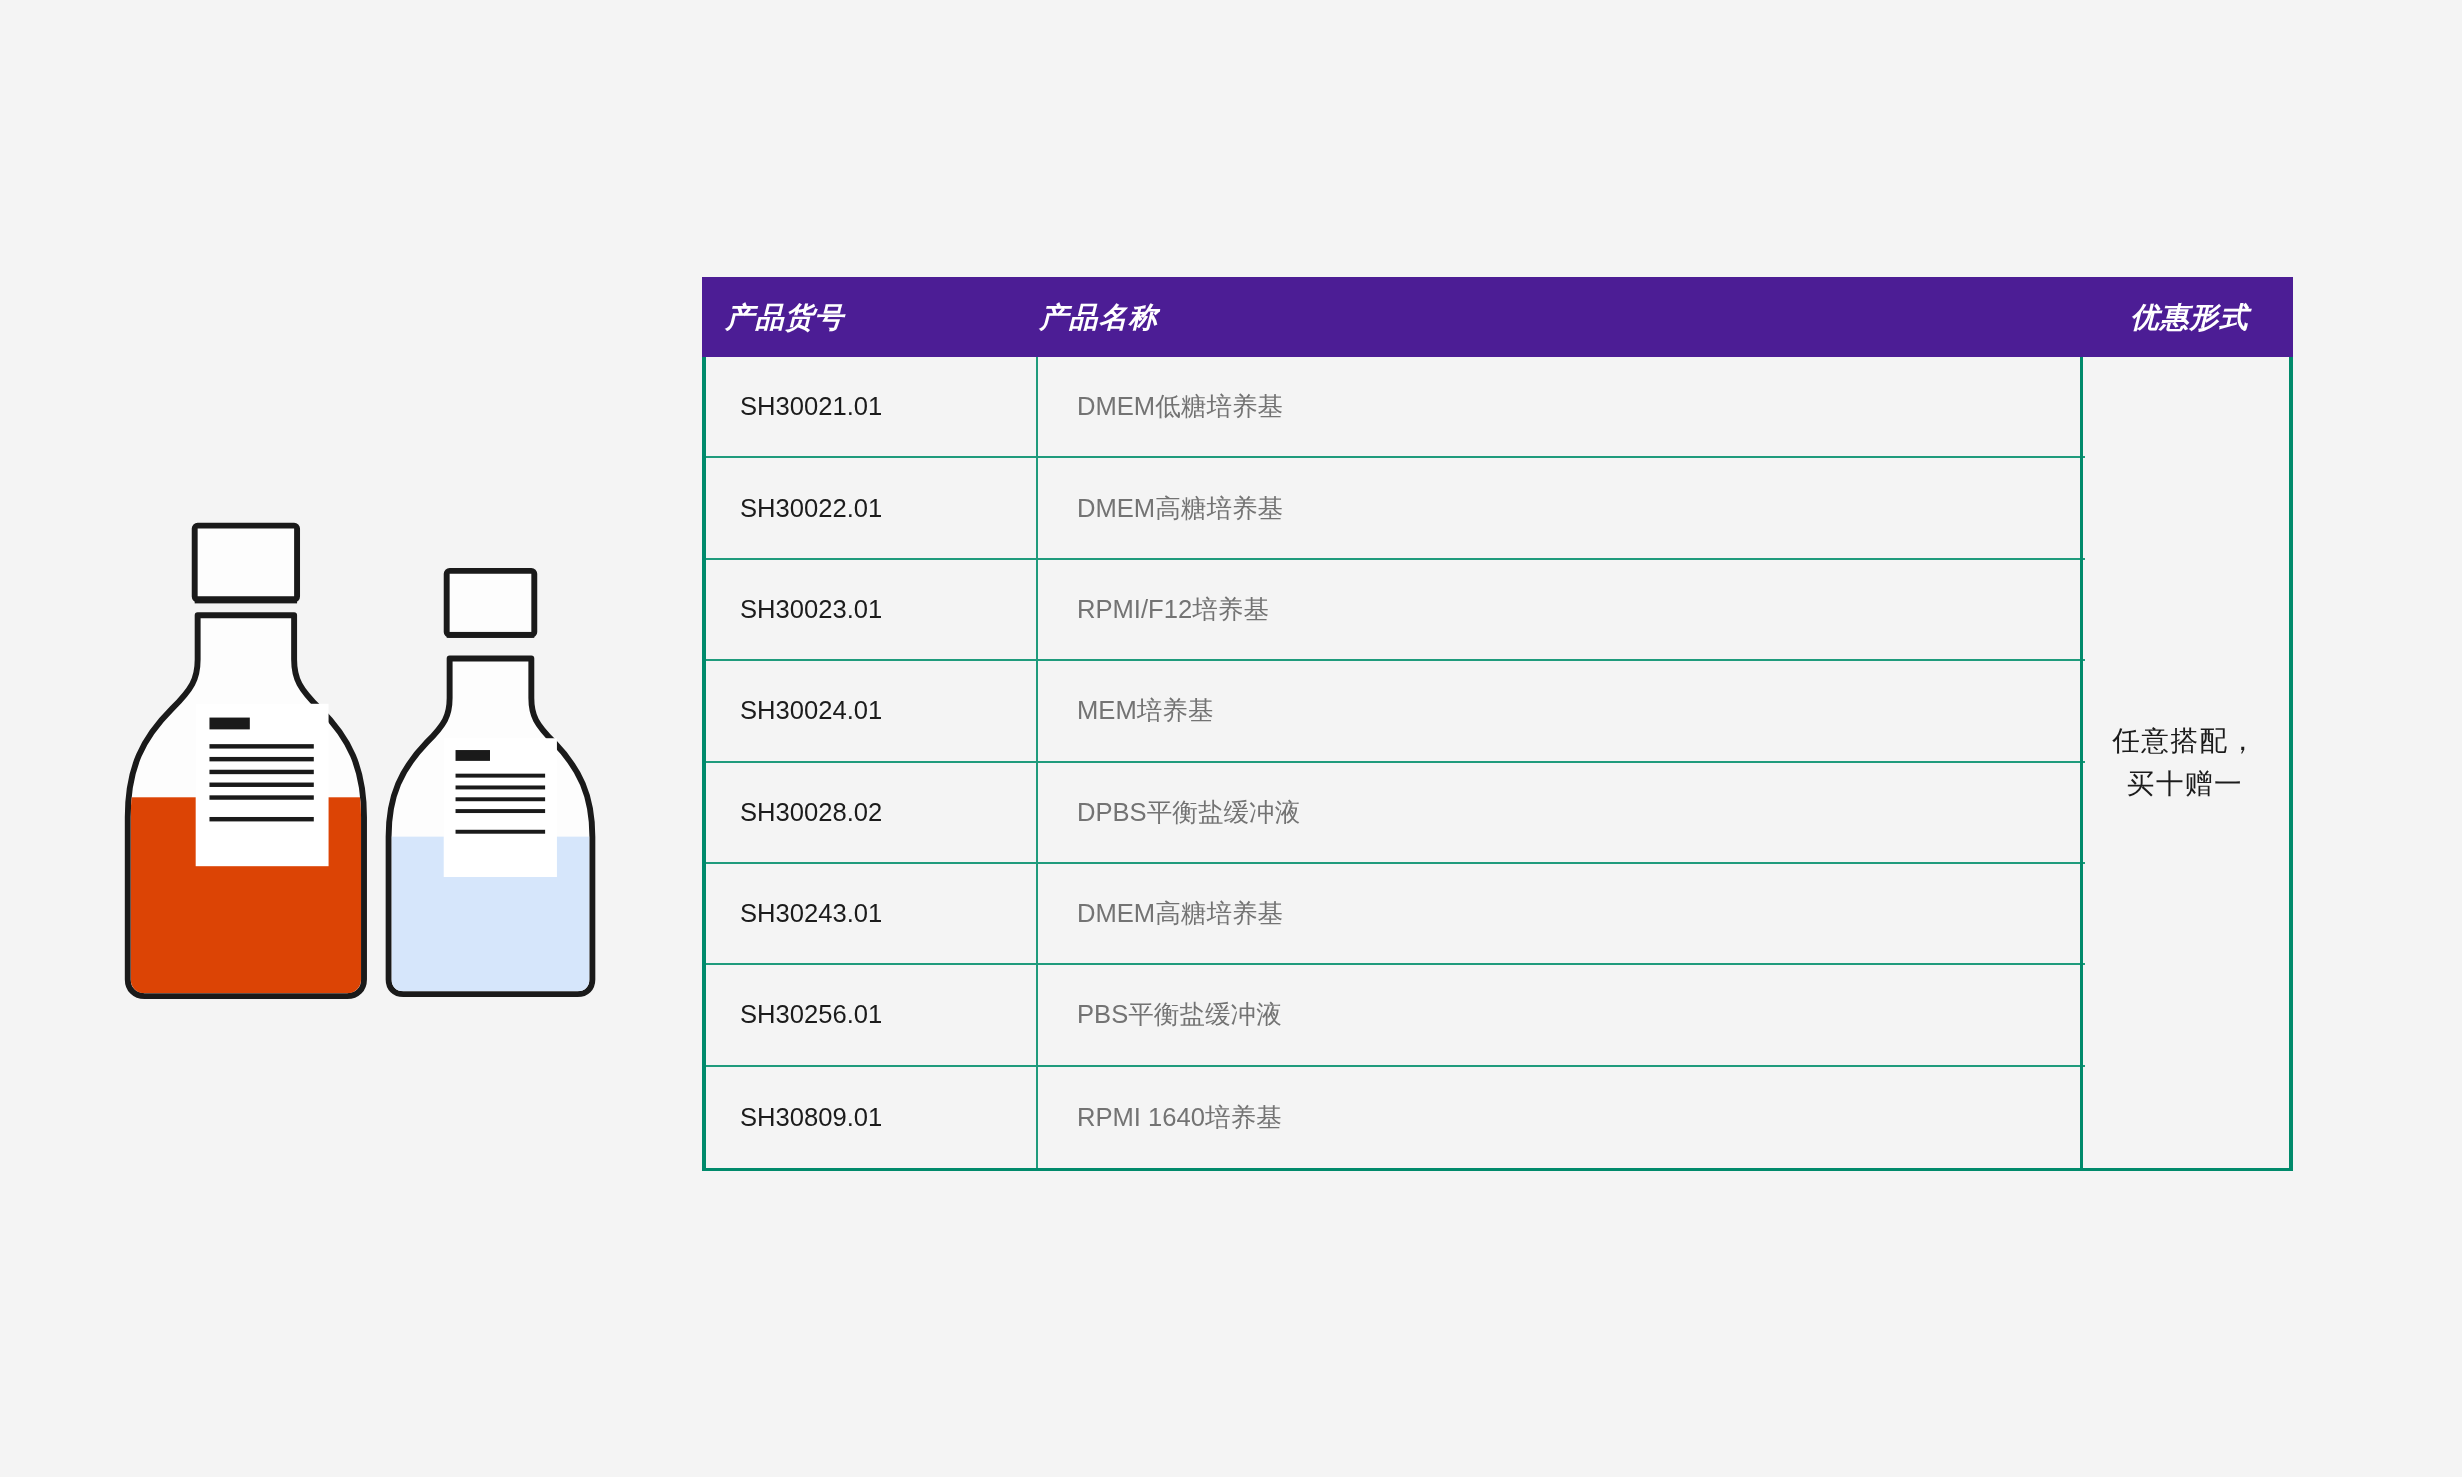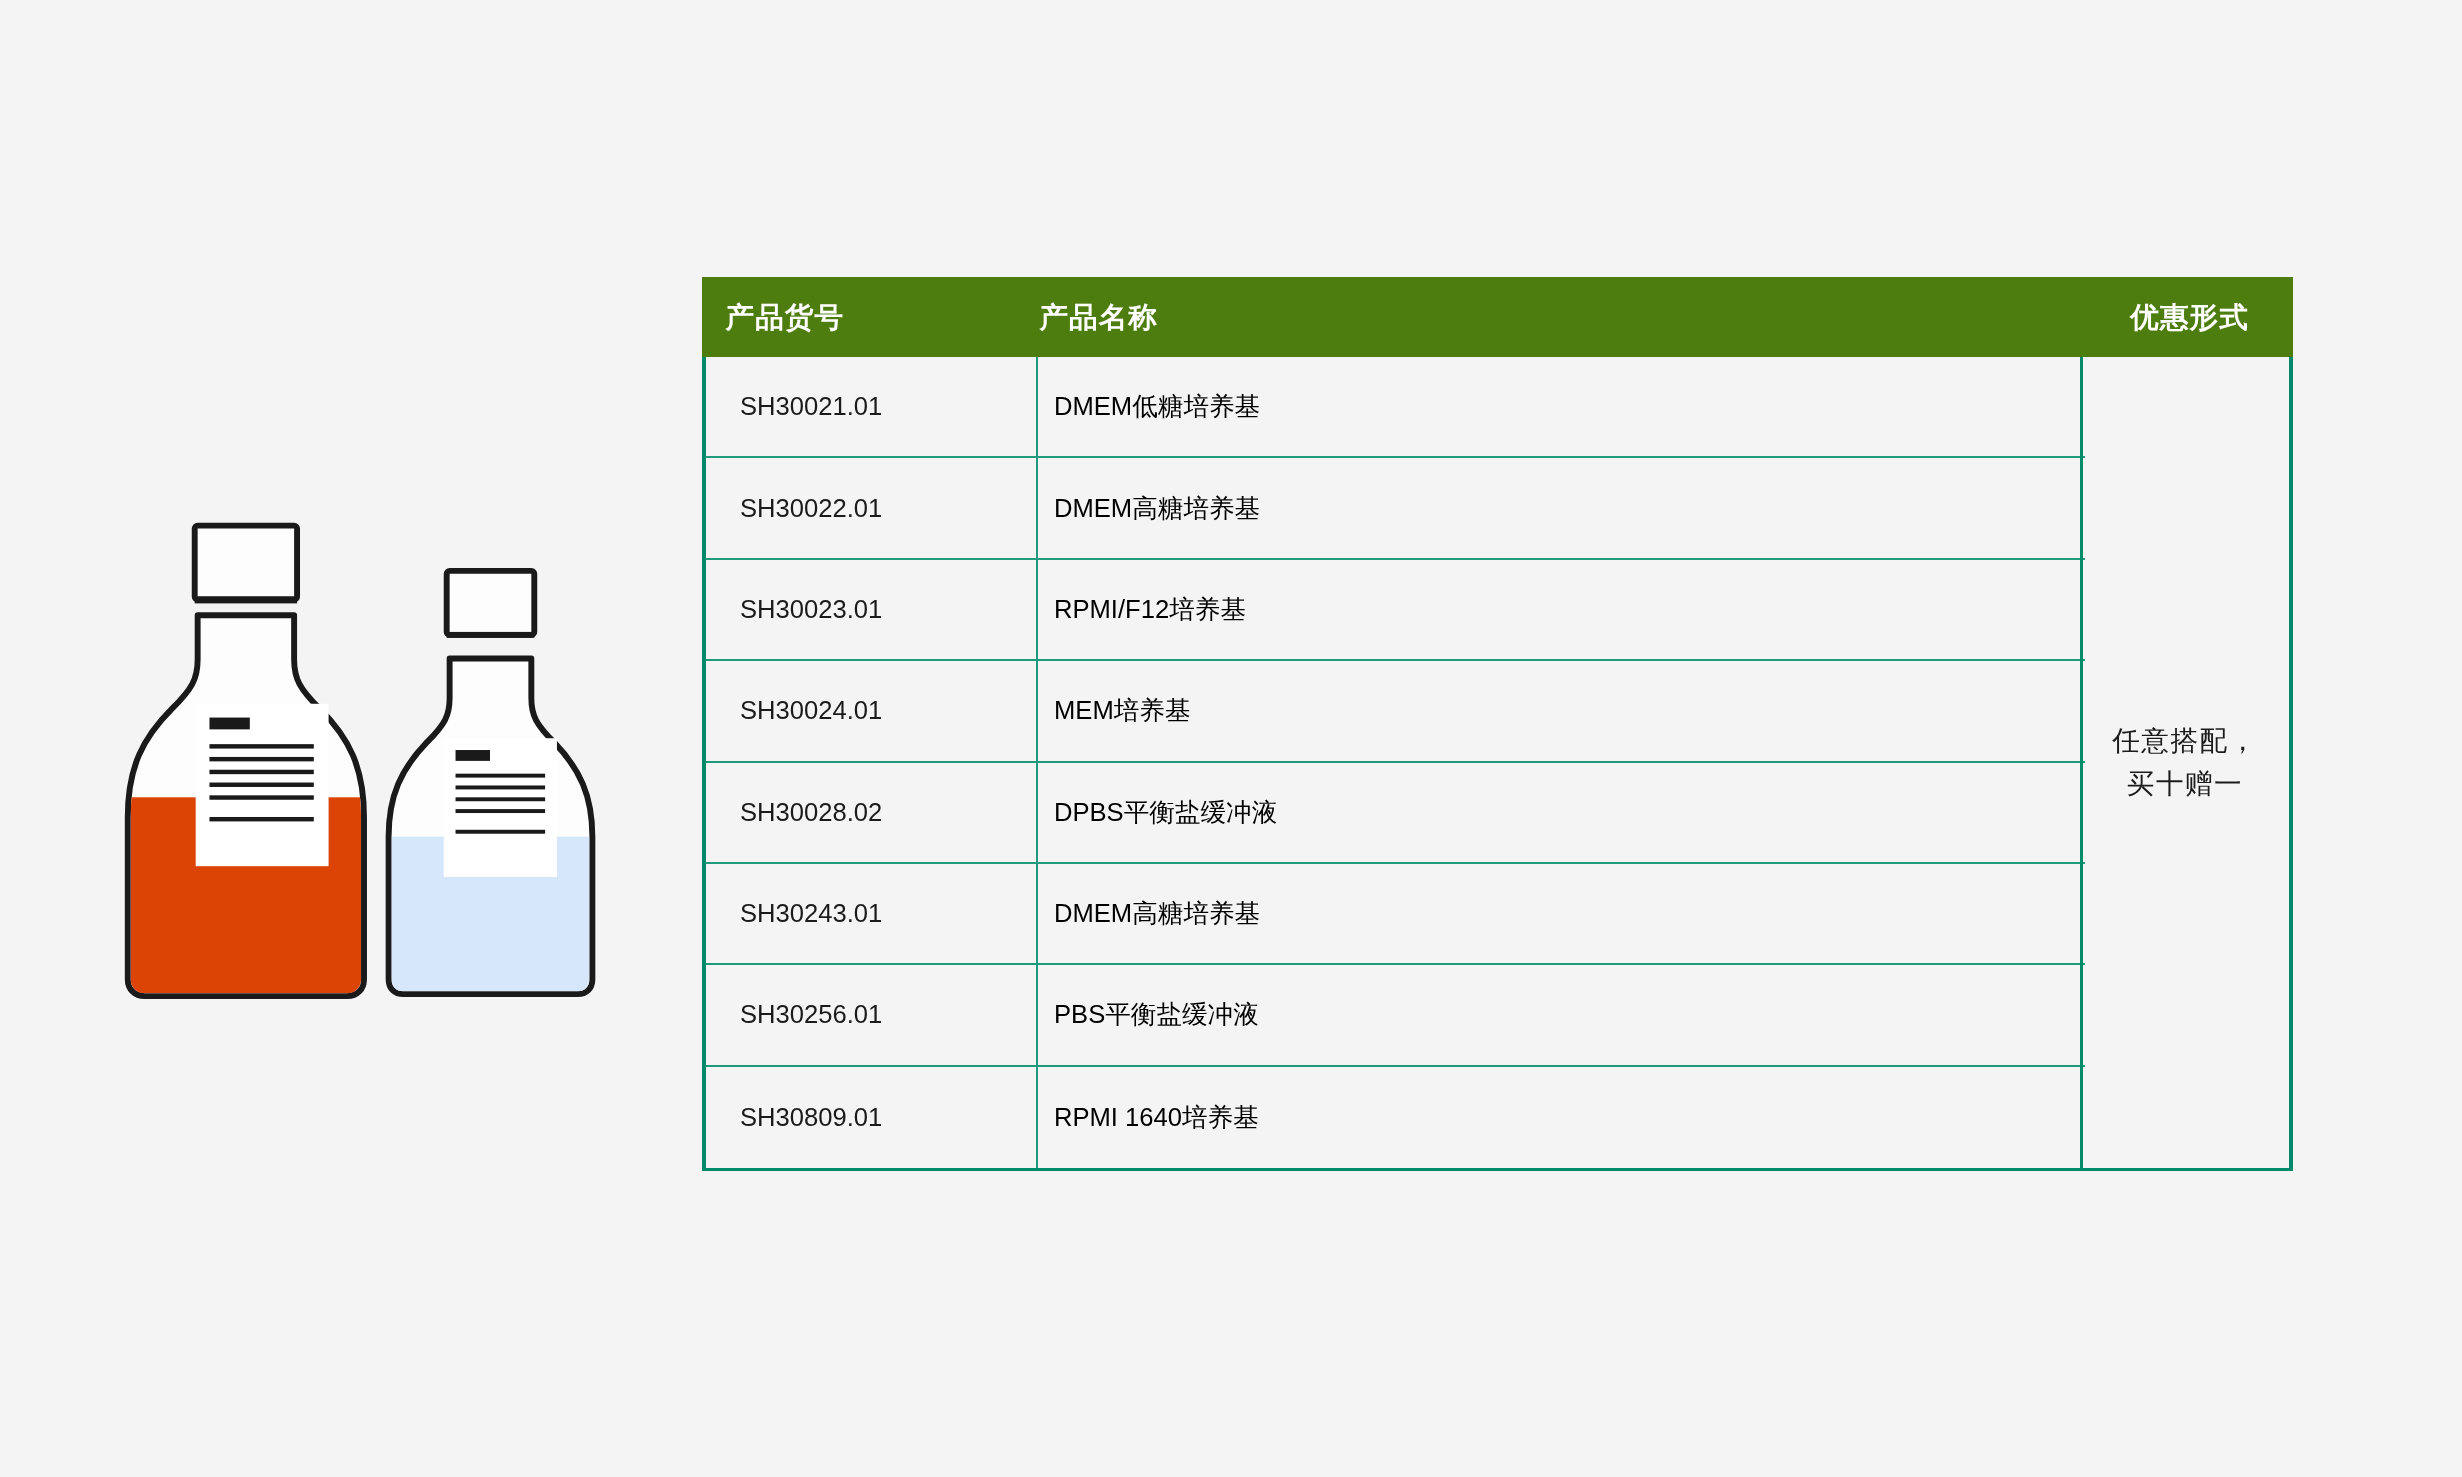--- a/index.html
+++ b/index.html
@@ -36,23 +36,24 @@
     top: 277px;
     width: 1591px;
     height: 894px;
   }
 
   .thead {
     position: absolute;
     left: 0; top: 0;
     width: 1591px;
     height: 80px;
-    background: #4d7c0f;
-    display: flex;
-    align-items: center;
+    background: #4c1d95;
+    display: flex;
+    align-items: center;
+    font-style: italic;
   }
 
   .th {
     color: #ffffff;
     font-size: 28.6px;
     font-weight: bold;
     letter-spacing: 1px;
     white-space: nowrap;
   }
   .th-code { margin-left: 23.6px; width: 314px; }
@@ -92,23 +93,23 @@
     color: #1b1b1b;
     white-space: nowrap;
     border-right: 2.5px solid #1f9b7c;
     height: 100%;
     display: flex;
     align-items: center;
   }
 
   .cell-name {
     flex: 1;
-    padding-left: 16px;
+    padding-left: 39px;
     font-size: 25.6px;
-    color: #000000;
+    color: #737373;
     white-space: nowrap;
     height: 100%;
     display: flex;
     align-items: center;
   }
 
   .promo-cell {
     position: absolute;
     left: 1374px;
     top: 0;

